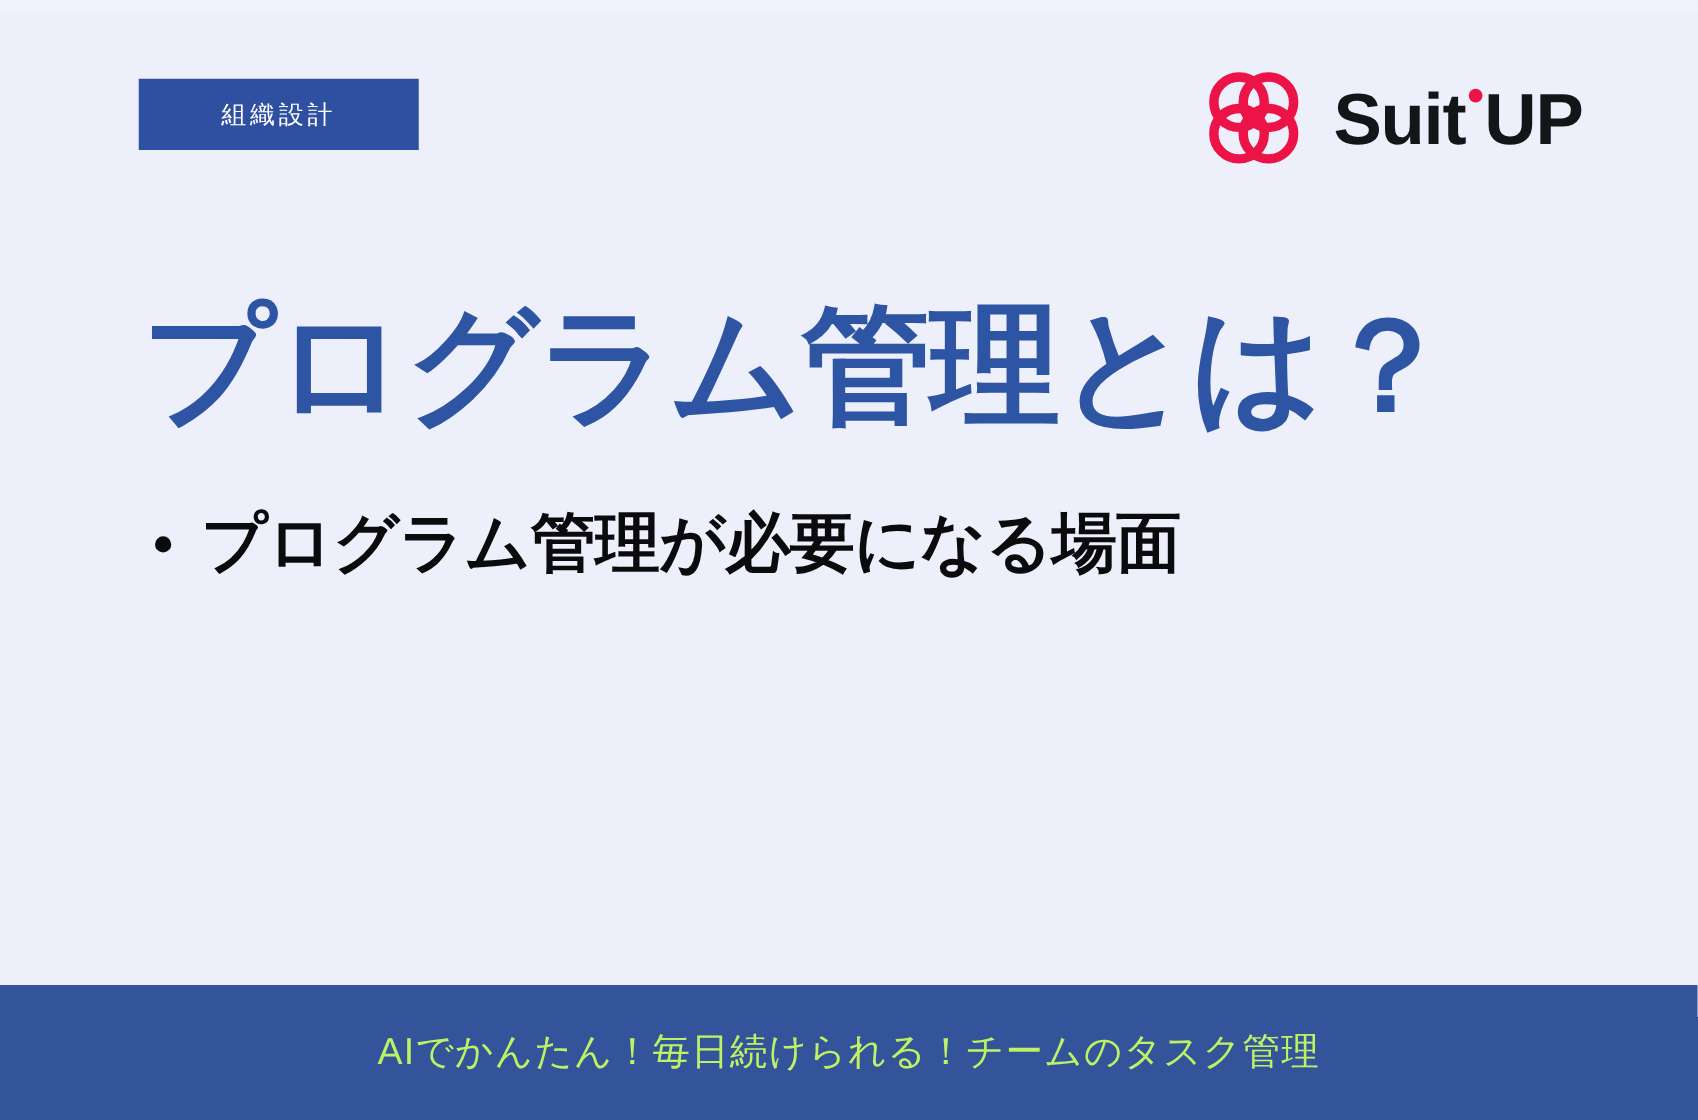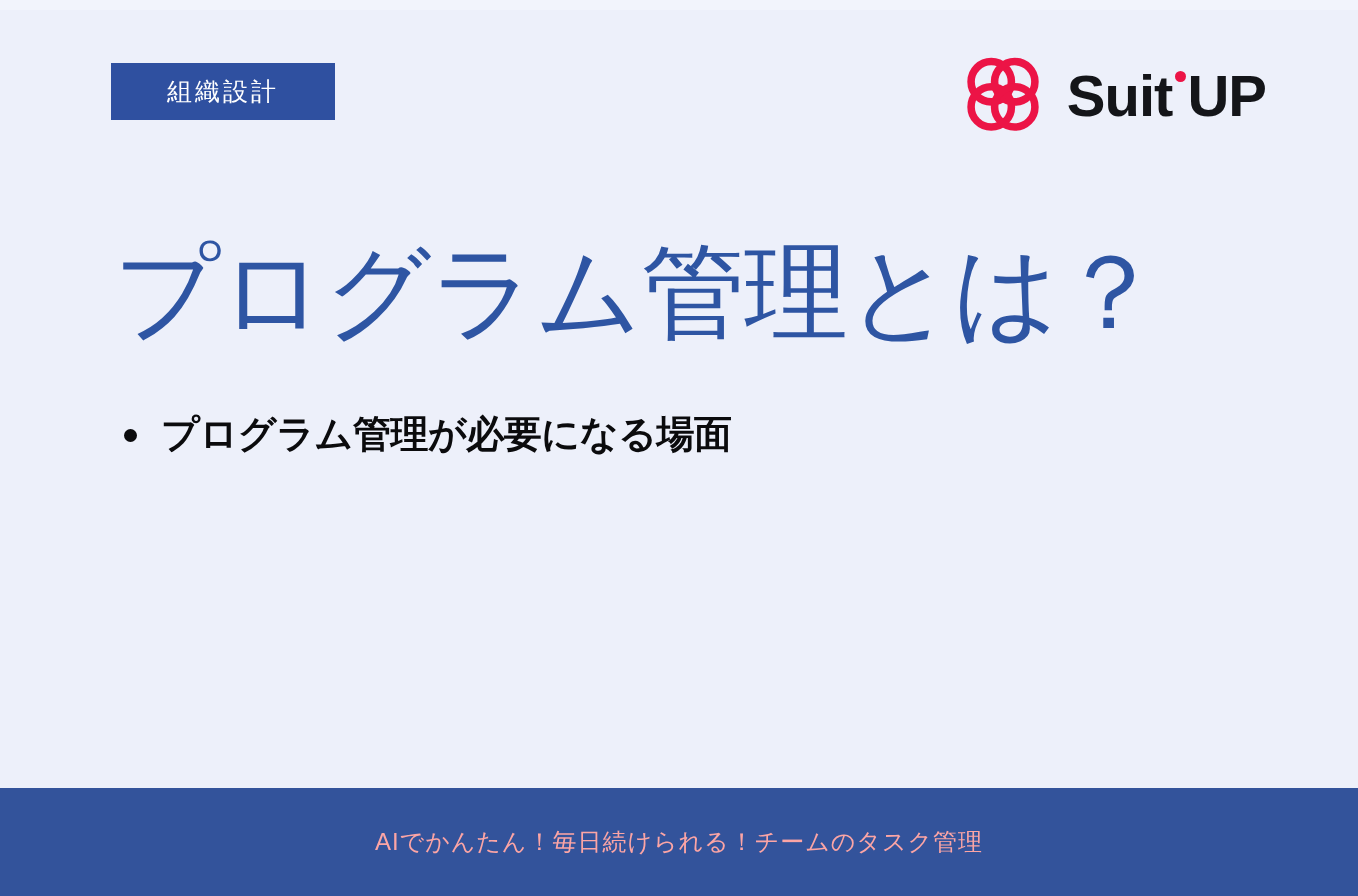--- a/index.html
+++ b/index.html
@@ -50,21 +50,21 @@
     top: 63px;
     width: 224px;
     height: 57px;
     background: #2f50a0;
     display: flex;
     align-items: center;
     justify-content: center;
   }
   .category-badge .badge-text {
     color: #ffffff;
-    font-size: 25px;
+    font-size: 20px;
     letter-spacing: 3px;
     line-height: 1;
     font-weight: 400;
     white-space: nowrap;
   }
 
   
   .brand {
     position: absolute;
     right: 92px;
@@ -101,21 +101,21 @@
   }
 
   
   .main-title {
     position: absolute;
     left: 114px;
     top: 163px;
     width: 1180px;
     color: #2e55a3;
     font-size: 104px;
-    font-weight: normal;
+    font-weight: bold;
     line-height: 1.14;
     letter-spacing: -1px;
     white-space: nowrap;
     font-family: "DejaVu Sans", "Liberation Sans", sans-serif;
   }
 
   
   .bullets {
     position: absolute;
     left: 124px;
@@ -123,21 +123,21 @@
     width: 1200px;
     list-style: none;
     margin: 0;
     padding: 0;
   }
   .bullet-item {
     display: flex;
     align-items: center;
     height: 62px;
     color: #0b0b0d;
-    font-size: 38px;
+    font-size: 52px;
     font-weight: bold;
     line-height: 1.2;
     letter-spacing: -0.5px;
     white-space: nowrap;
     font-family: "DejaVu Sans", "Liberation Sans", sans-serif;
   }
   .bullet-dot {
     width: 13px;
     height: 13px;
     border-radius: 50%;
@@ -152,22 +152,22 @@
     left: 0;
     bottom: 0;
     width: 1358px;
     height: 108px;
     background: #33539b;
     display: flex;
     align-items: center;
     justify-content: center;
   }
   .footer-text {
-    color: #fca5a5;
-    font-size: 24px;
+    color: #bef264;
+    font-size: 30px;
     font-weight: 400;
     letter-spacing: 1px;
     line-height: 1;
     white-space: nowrap;
   }
 </style>
 </head>
 <body>
 
 <div class="slide">

